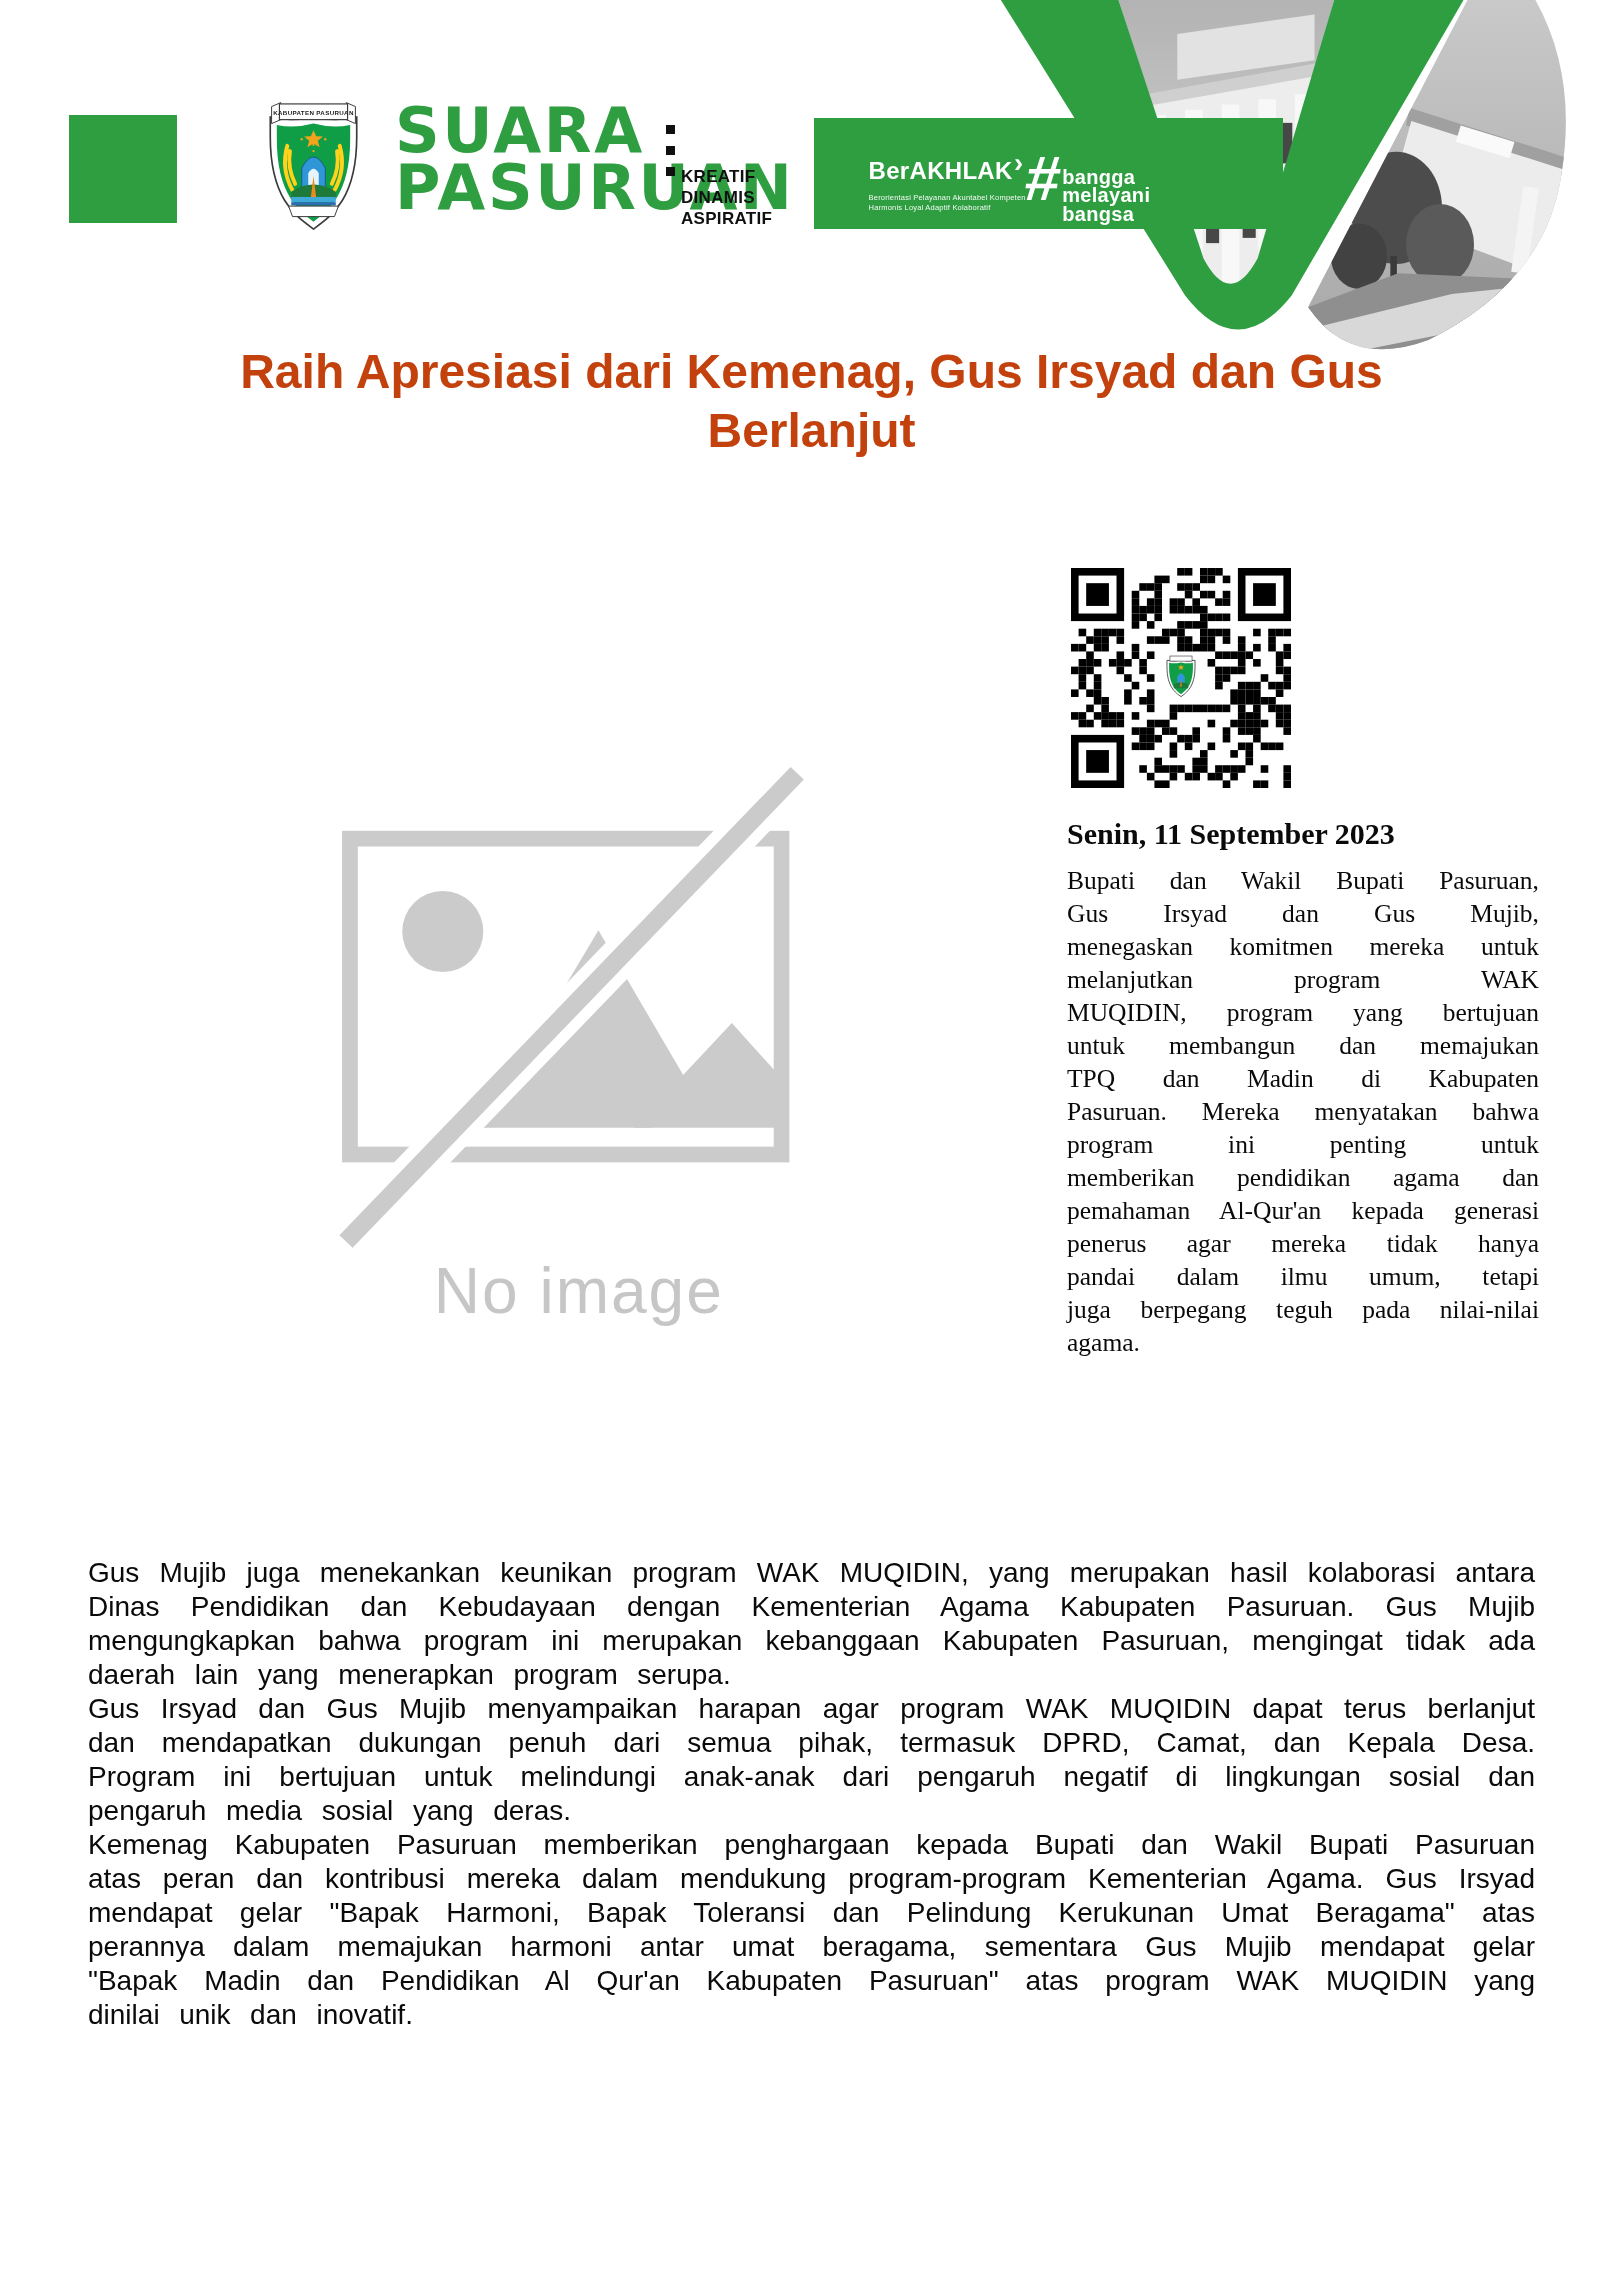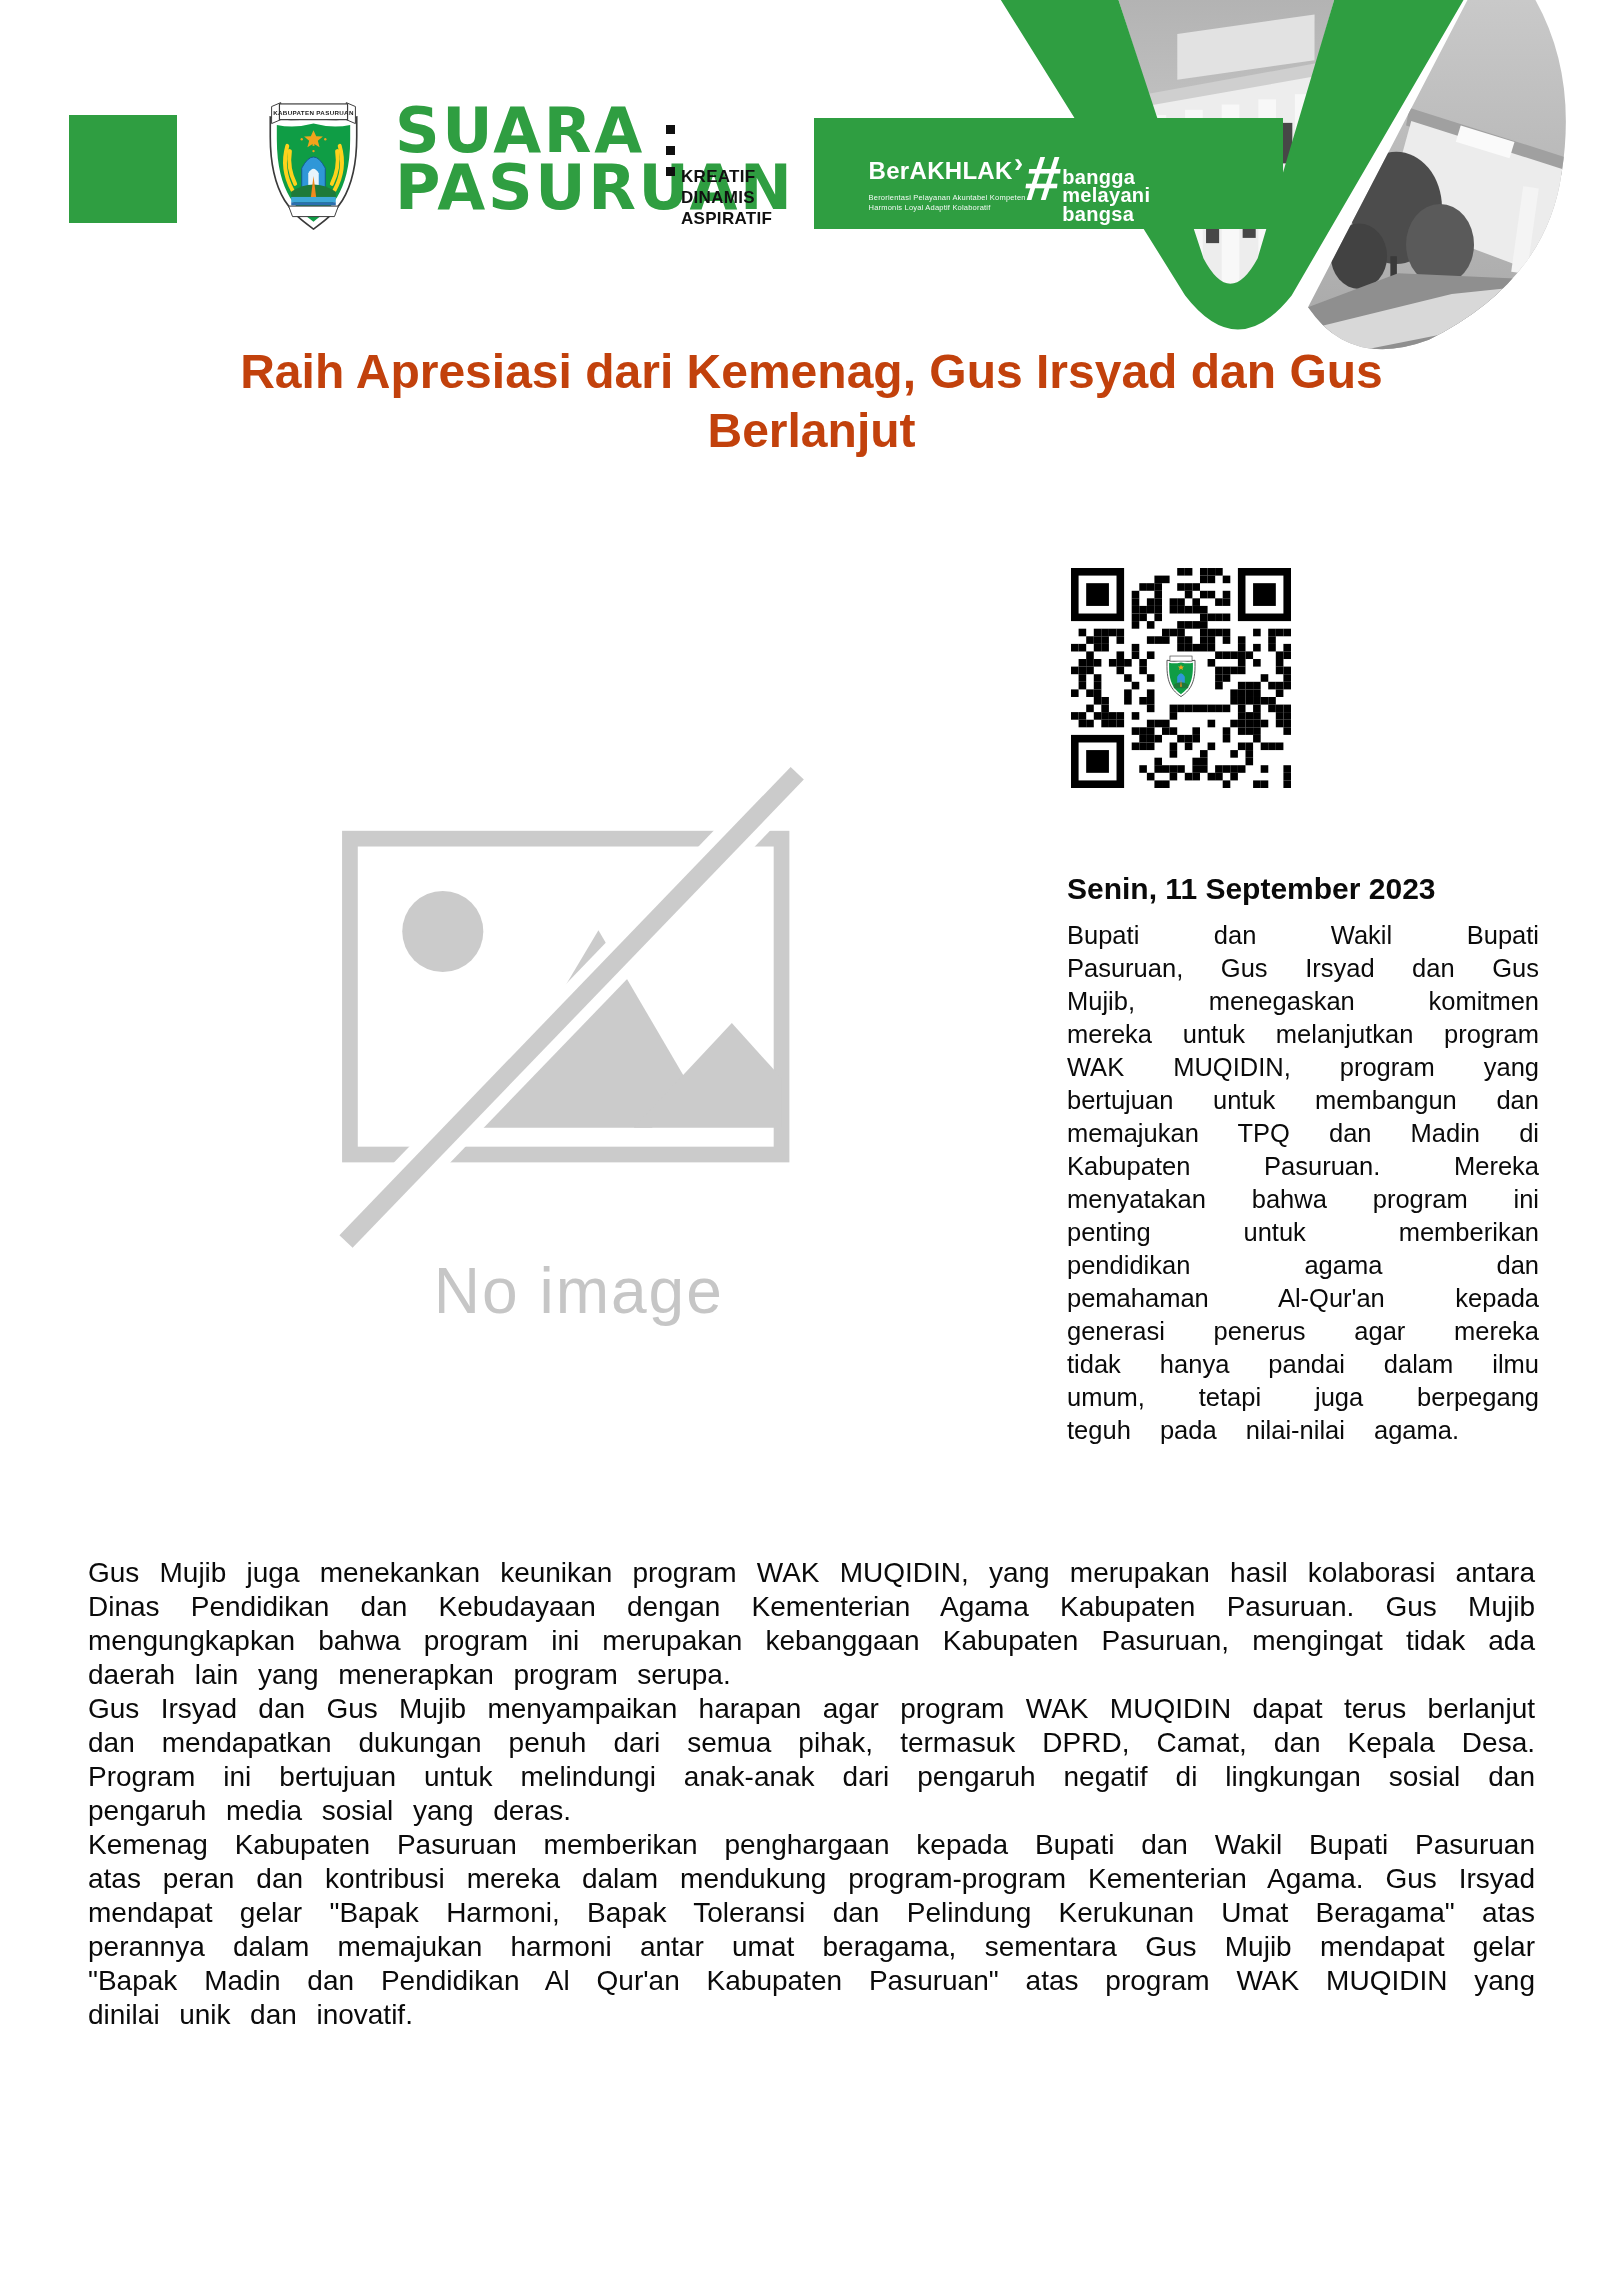--- a/index.html
+++ b/index.html
@@ -32,21 +32,21 @@
   .bg-hash { font-size:63px; line-height:68px; font-weight:800; transform:skewX(-6deg); margin-right:2.6px; }
   .bg-words { margin-top:24px; }
   .bg-word { font-size:20px; line-height:18.3px; font-weight:800; letter-spacing:0.3px; }
 
   
   .title { left:0; top:342px; width:1623px; text-align:center; color:#c2410c;
            font-size:48px; line-height:59px; font-weight:700; }
   .qr { left:1071px; top:568px; width:220px; height:220px; }
   .qr-logo { position:absolute; left:92px; top:85px; width:37px; height:47px; background:#fff; padding:1.3px; }
   .no-image { left:312px; top:756px; width:497px; height:576px; }
-  .col-right { left:1067px; top:872px; width:472px; color:#0a0a0a; }
+  .col-right { left:1067px; top:817px; width:472px; color:#0a0a0a;font-family:Liberation Serif, serif; }
   .date { font-size:30px; font-weight:700; margin-bottom:13px; letter-spacing:0; }
   .lead { font-size:25.5px; line-height:33px; text-align:justify; word-spacing:22px; }
   .body-block { left:88px; top:1556px; width:1447px; color:#0a0a0a; }
   .body-block p { font-size:28px; line-height:34px; text-align:justify; word-spacing:11.8px; }
 </style>
 </head>
 <body>
 
 <header>
   <div class="abs green-square"></div>

